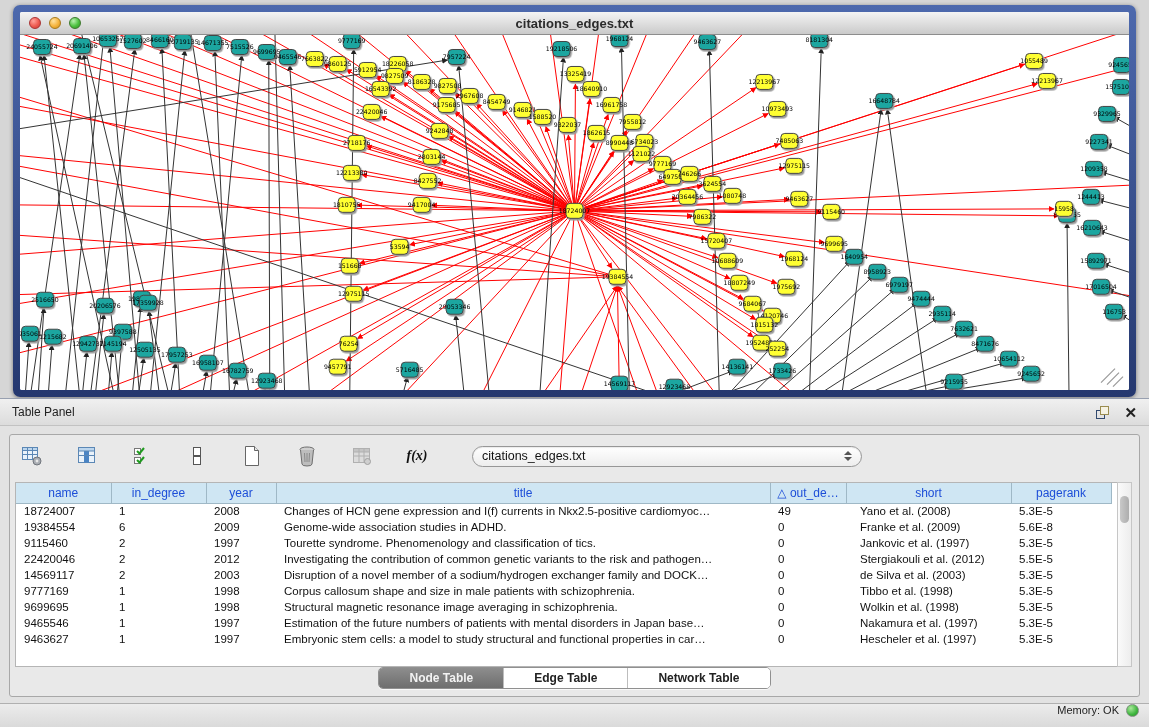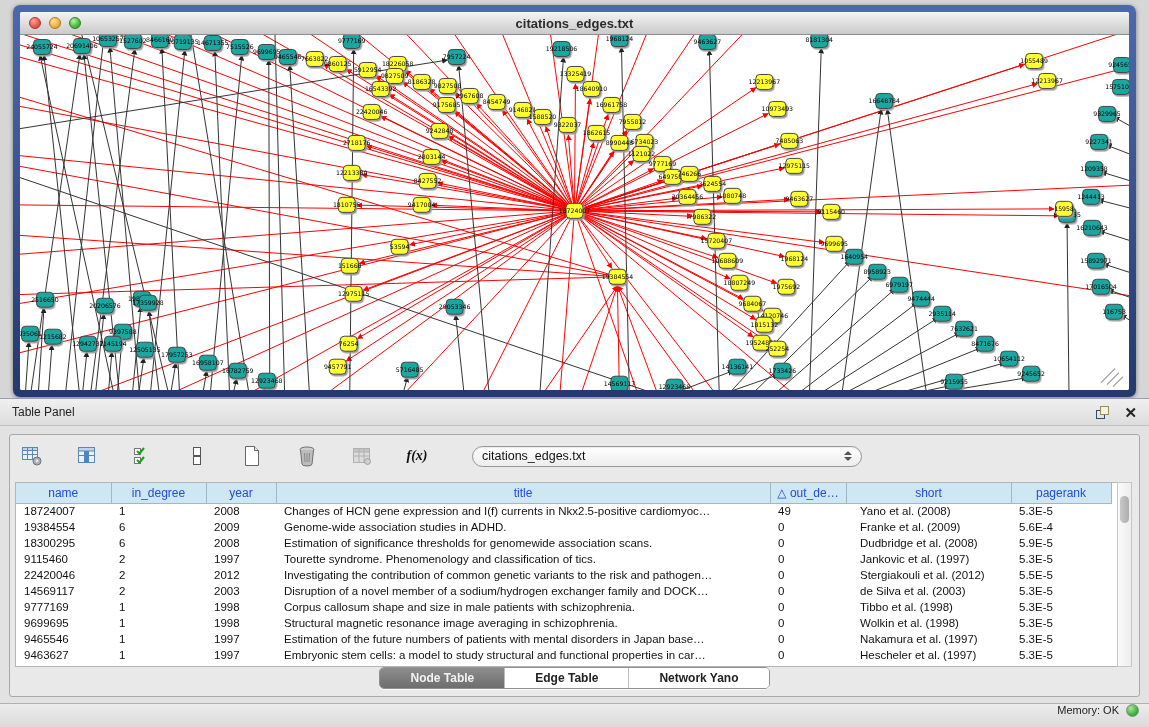--- a/index.html
+++ b/index.html
@@ -906,30 +906,21 @@
                 <td class="short-col">Yano et al. (2008)</td>
                 <td>5.3E-5</td>
               </tr>
               <tr>
                 <td>19384554</td>
                 <td>6</td>
                 <td>2009</td>
                 <td>Genome-wide association studies in ADHD.</td>
                 <td>0</td>
                 <td class="short-col">Franke et al. (2009)</td>
-                <td>5.6E-4</td>
-              </tr>
-              <tr>
-                <td>18300295</td>
-                <td>6</td>
-                <td>2008</td>
-                <td>Estimation of significance thresholds for genomewide association scans.</td>
-                <td>0</td>
-                <td class="short-col">Dudbridge et al. (2008)</td>
-                <td>5.9E-5</td>
+                <td>5.6E-8</td>
               </tr>
               <tr>
                 <td>9115460</td>
                 <td>2</td>
                 <td>1997</td>
                 <td>Tourette syndrome. Phenomenology and classification of tics.</td>
                 <td>0</td>
                 <td class="short-col">Jankovic et al. (1997)</td>
                 <td>5.3E-5</td>
               </tr>
@@ -991,21 +982,21 @@
         </table>
       </div>
       <div class="vscroll">
         <div class="vthumb"></div>
       </div>
 
       <div class="tabs">
         <div class="seg" id="seg">
             <span class="tab active">Node Table</span>
             <span class="tab">Edge Table</span>
-            <span class="tab">Network Yano</span>
+            <span class="tab">Network Table</span>
           </div>
       </div>
     </div>
   </div>
 
   <div class="statusbar">
     <span class="mem-label">Memory: OK</span>
     <span class="mem-dot"></span>
   </div>
 

